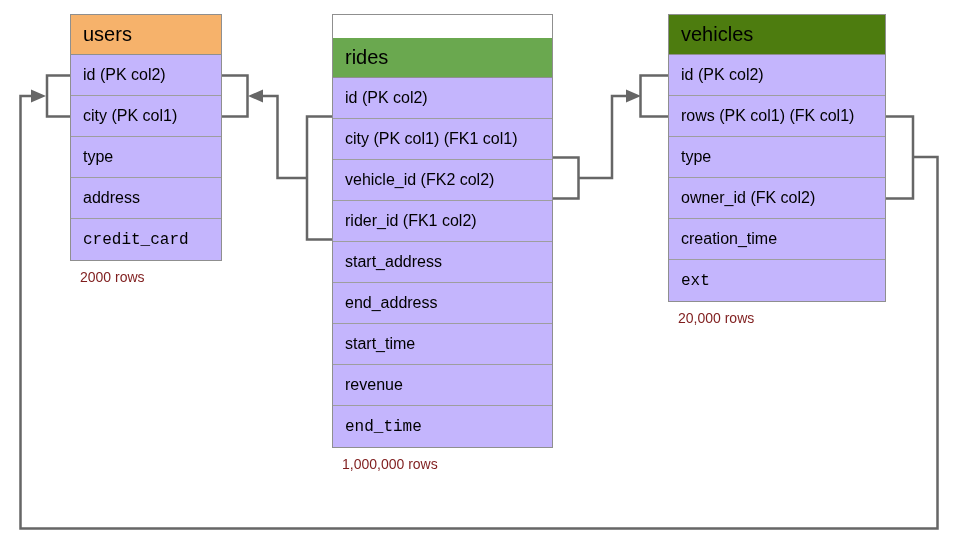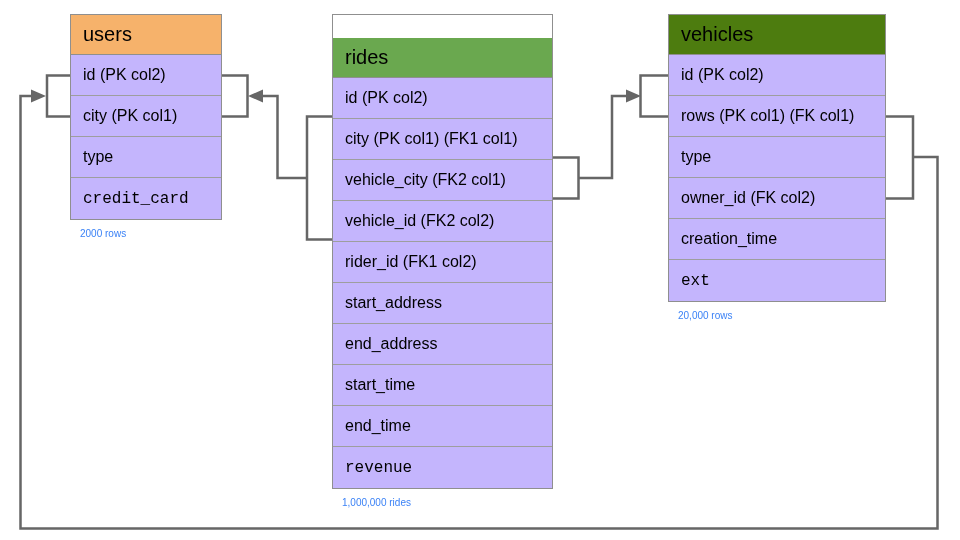--- a/index.html
+++ b/index.html
@@ -51,22 +51,22 @@
     padding-left: 12px;
     font-size: 16px;
     border-bottom: 1px solid #9e9e9e;
     box-sizing: border-box;
     background: #c4b5fd;
   }
   .trow:last-child { border-bottom: none; font-family: Liberation Mono, monospace; }
   .caption {
     margin-top: 8px;
     padding-left: 10px;
-    font-size: 10px;
-    color: #3b82f6;
+    font-size: 14px;
+    color: #7f1d1d;
   }
 </style>
 </head>
 <body>
 
 <div id="canvas">
 
   <svg id="lines" viewBox="0 0 960 540" xmlns="http://www.w3.org/2000/svg">
 
     <path class="rel" d="M 222 75.5 H 247.5 V 116.5 H 222"></path>
@@ -86,42 +86,42 @@
   </svg>
 
   <div class="tbl" style="left:70px; top:14px; width:152px;">
     <div class="box">
       <div class="thead" style="background-color: rgb(246, 178, 107);">
         <span>users</span>
       </div>
       <div class="trow">id (PK col2)</div>
       <div class="trow">city (PK col1)</div>
       <div class="trow">type</div>
+      <div class="trow">address</div>
       <div class="trow">credit_card</div>
     </div>
     <div class="caption">2000 rows</div>
   </div>
 
   <div class="tbl" style="left:332px; top:14px; width:221px;">
     <div class="box">
       <div class="thead" style="background-color: rgb(106, 168, 79); margin-top: 23px;">
         <span>rides</span>
       </div>
       <div class="trow">id (PK col2)</div>
       <div class="trow">city (PK col1) (FK1 col1)</div>
-      <div class="trow">vehicle_city (FK2 col1)</div>
       <div class="trow">vehicle_id (FK2 col2)</div>
       <div class="trow">rider_id (FK1 col2)</div>
       <div class="trow">start_address</div>
       <div class="trow">end_address</div>
       <div class="trow">start_time</div>
+      <div class="trow">revenue</div>
       <div class="trow">end_time</div>
-      <div class="trow">revenue</div>
     </div>
-    <div class="caption">1,000,000 rides</div>
+    <div class="caption">1,000,000 rows</div>
   </div>
 
   <div class="tbl" style="left:668px; top:14px; width:218px;">
     <div class="box">
       <div class="thead" style="background-color: #4d7c0f;">
         <span>vehicles</span>
       </div>
       <div class="trow">id (PK col2)</div>
       <div class="trow">rows (PK col1) (FK col1)</div>
       <div class="trow">type</div>

